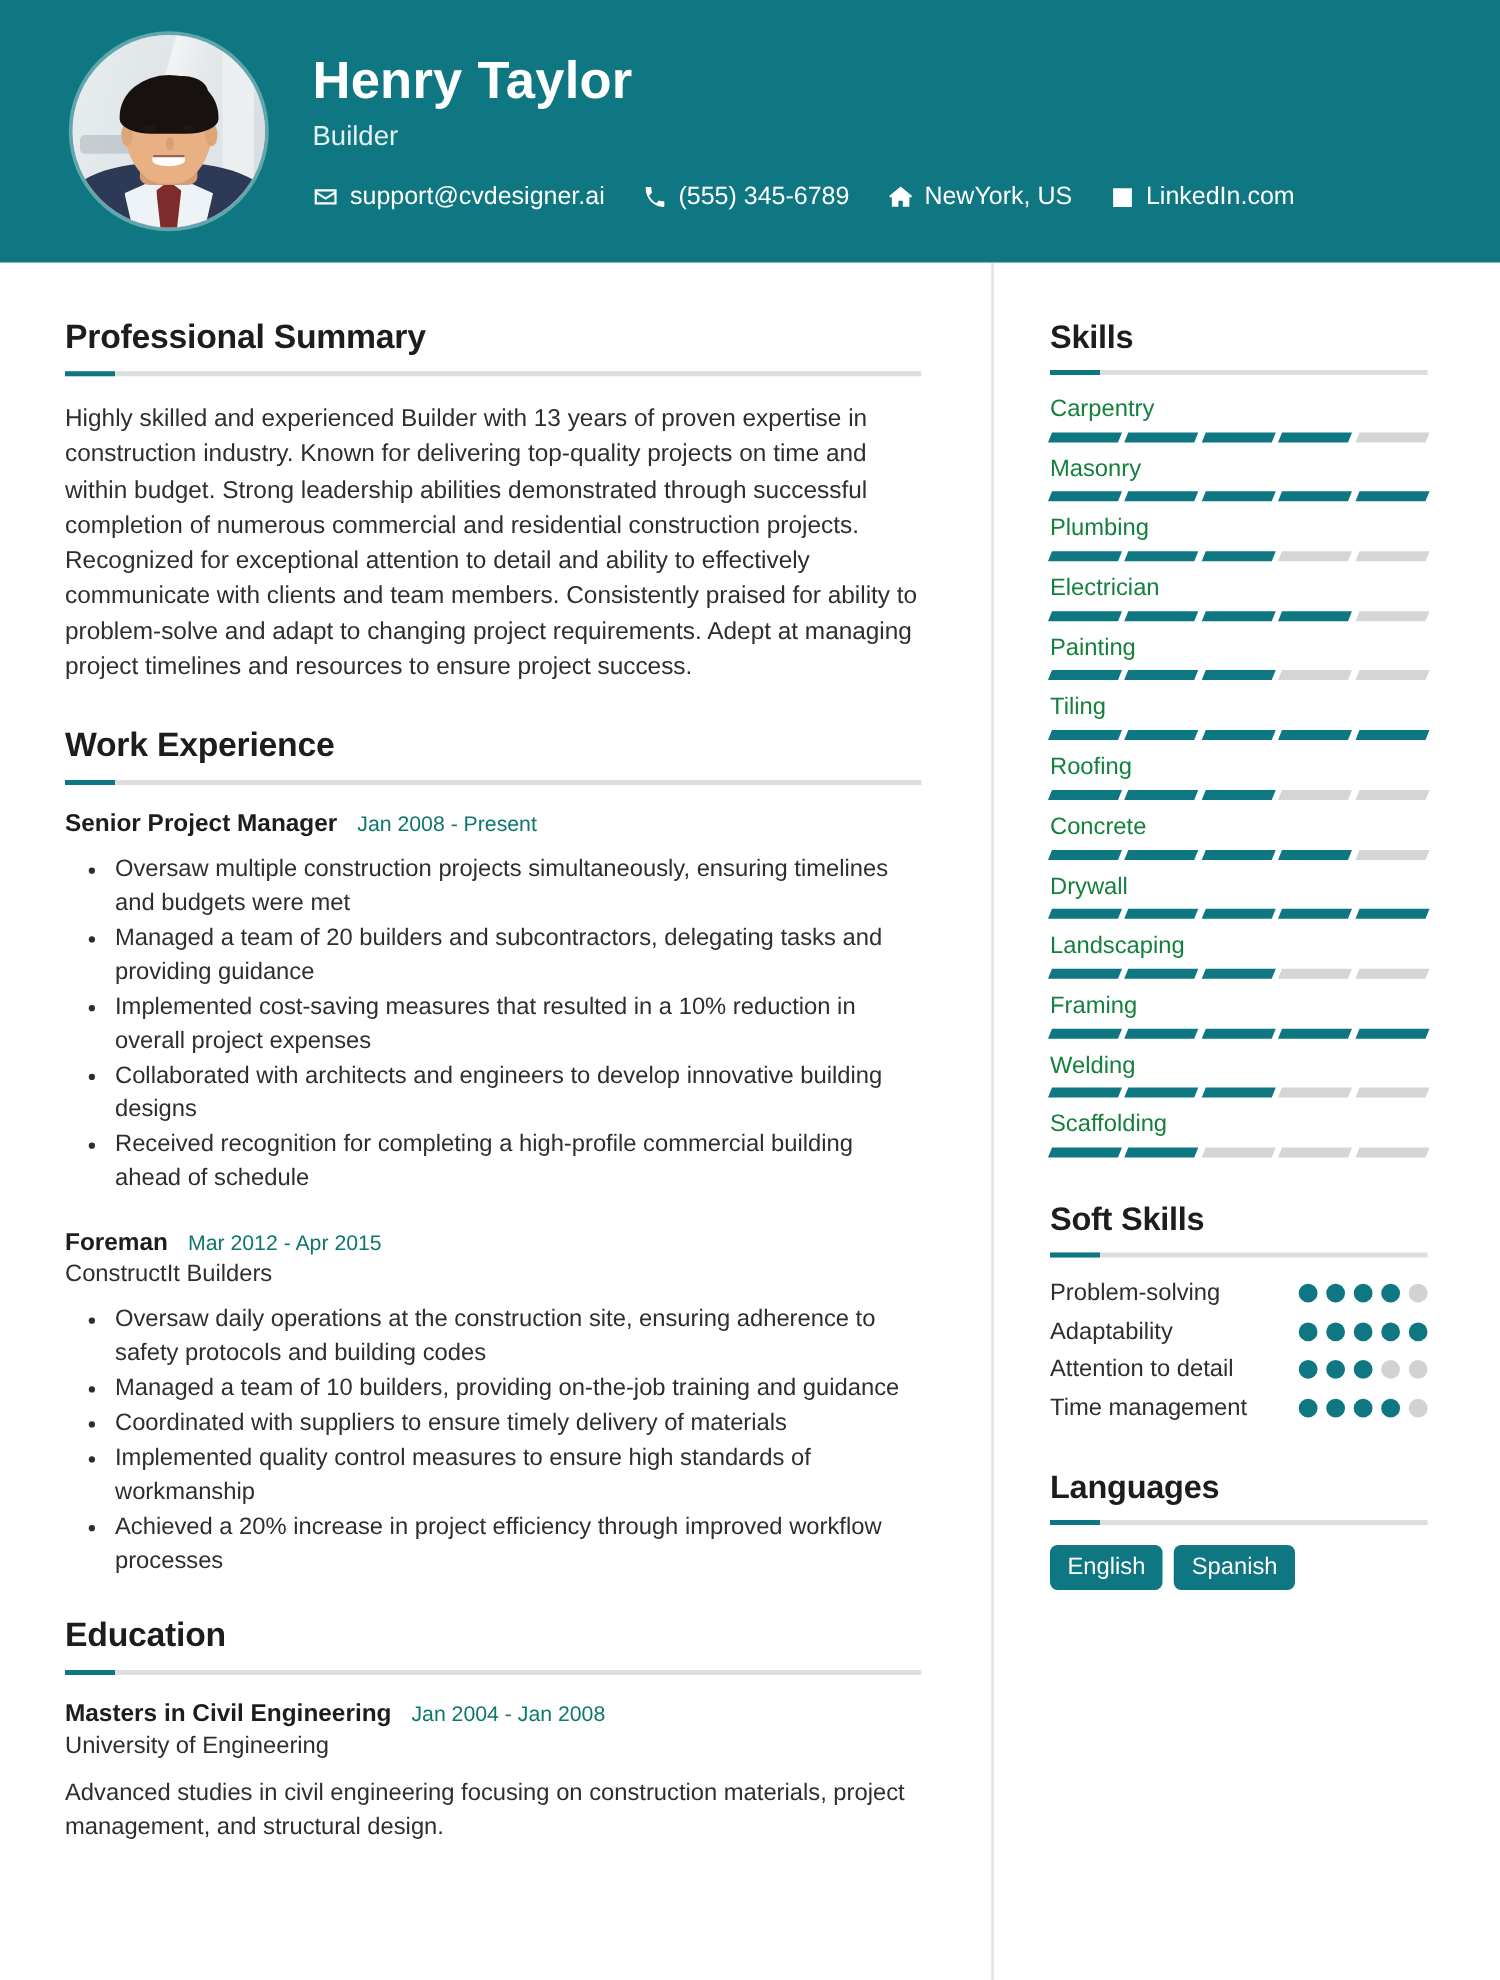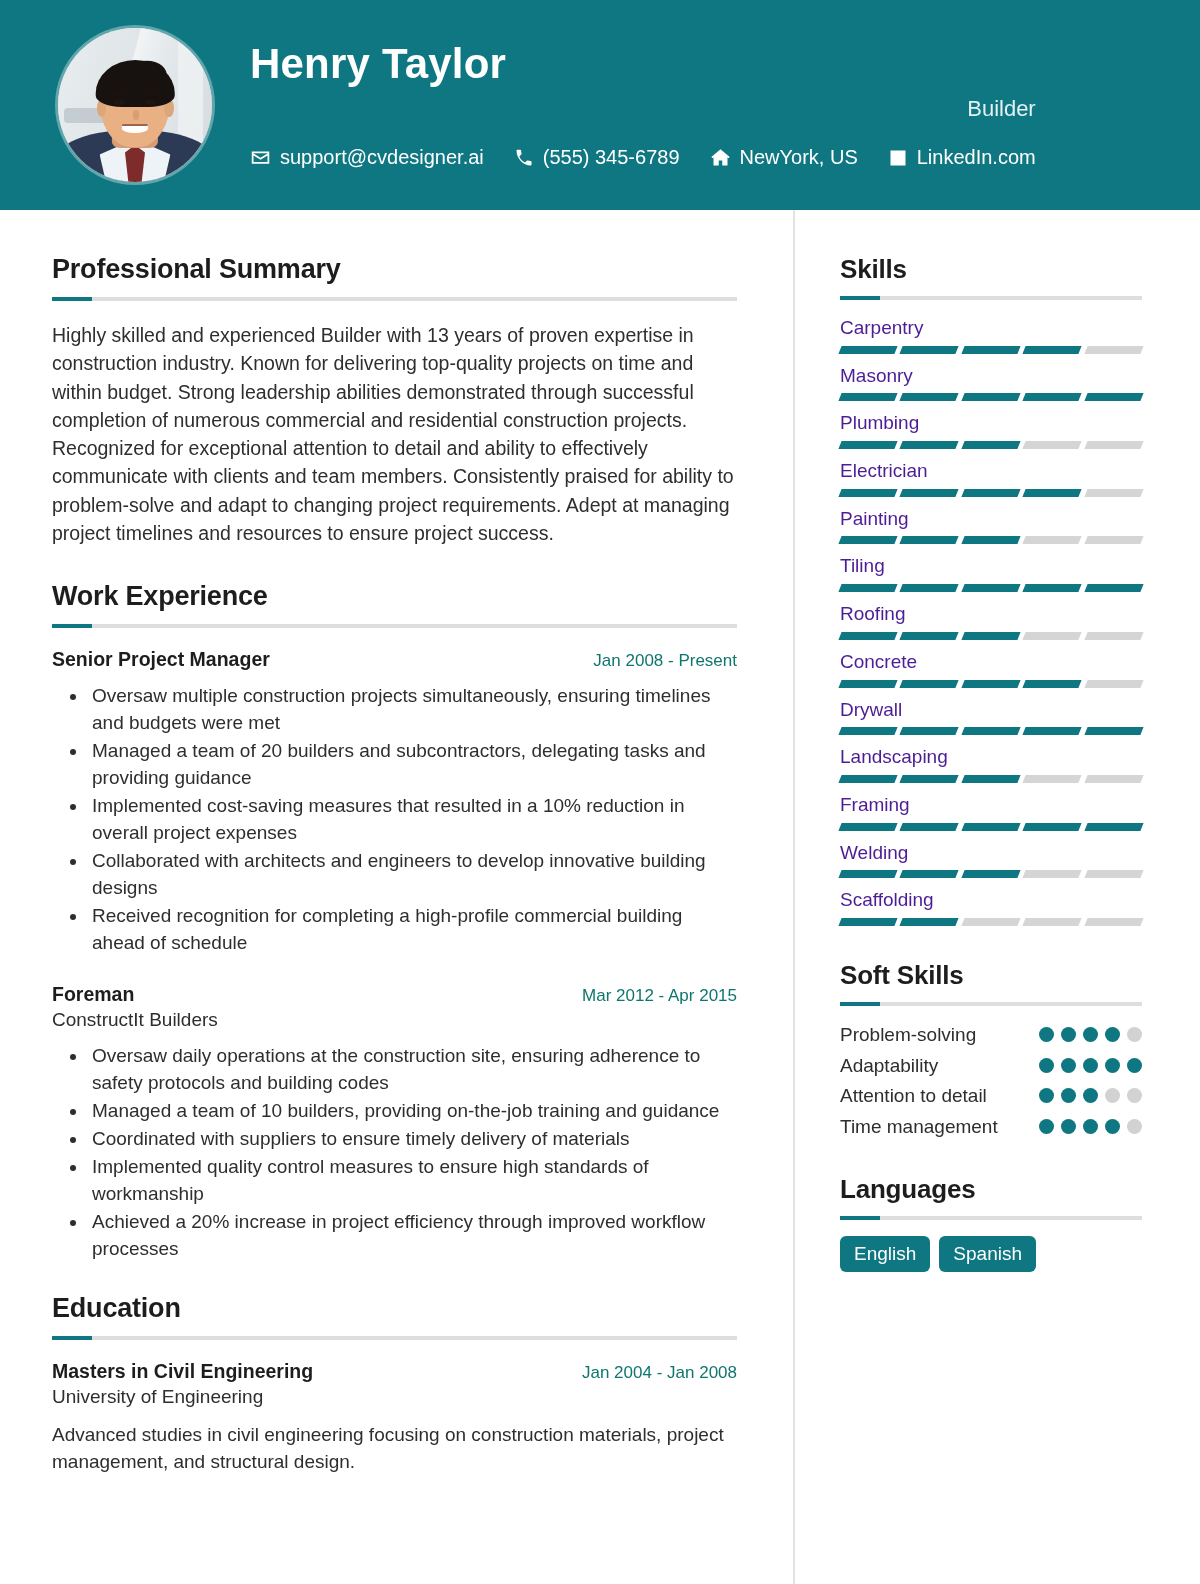--- a/index.html
+++ b/index.html
@@ -115,21 +115,20 @@
     font-weight: 700;
     color: #ffffff;
     letter-spacing: 0.2px;
     line-height: 1.1;
   }
   .role {
     font-size: 22px;
     color: #e3f1f2;
     margin-top: 9px;
     font-weight: 400;
-    text-align: right;
   }
   .contacts {
     display: flex;
     align-items: center;
     margin-top: 24px;
     gap: 30px;
   }
   .contact {
     display: flex;
     align-items: center;
@@ -185,21 +184,20 @@
     line-height: 1.45;
     color: #2e2e2e;
   }
 
   
   .entry { margin-bottom: 4px; }
   .entry + .entry { margin-top: 26px; }
 
   .entry-head {
     display: flex;
-    justify-content: space-between;
     align-items: baseline;
   }
   .entry-title {
     font-size: 19.5px;
     font-weight: 700;
     color: #1d1d1d;
   }
   .entry-date {
     font-size: 17px;
     color: #0f766e;
@@ -229,21 +227,21 @@
     padding-left: 4px;
   }
 
   .sec-block { margin-bottom: 34px; }
   .sec-block.tight { margin-bottom: 30px; }
 
   
   .skill { margin-bottom: 4px; }
   .skill-name {
     font-size: 19px;
-    color: #4c1d95;
+    color: #15803d;
     margin-bottom: 5px;
     line-height: 1.3;
   }
   .skill-bar {
     display: flex;
     gap: 5px;
     height: 8px;
     margin-bottom: 10px;
   }
   .seg {

